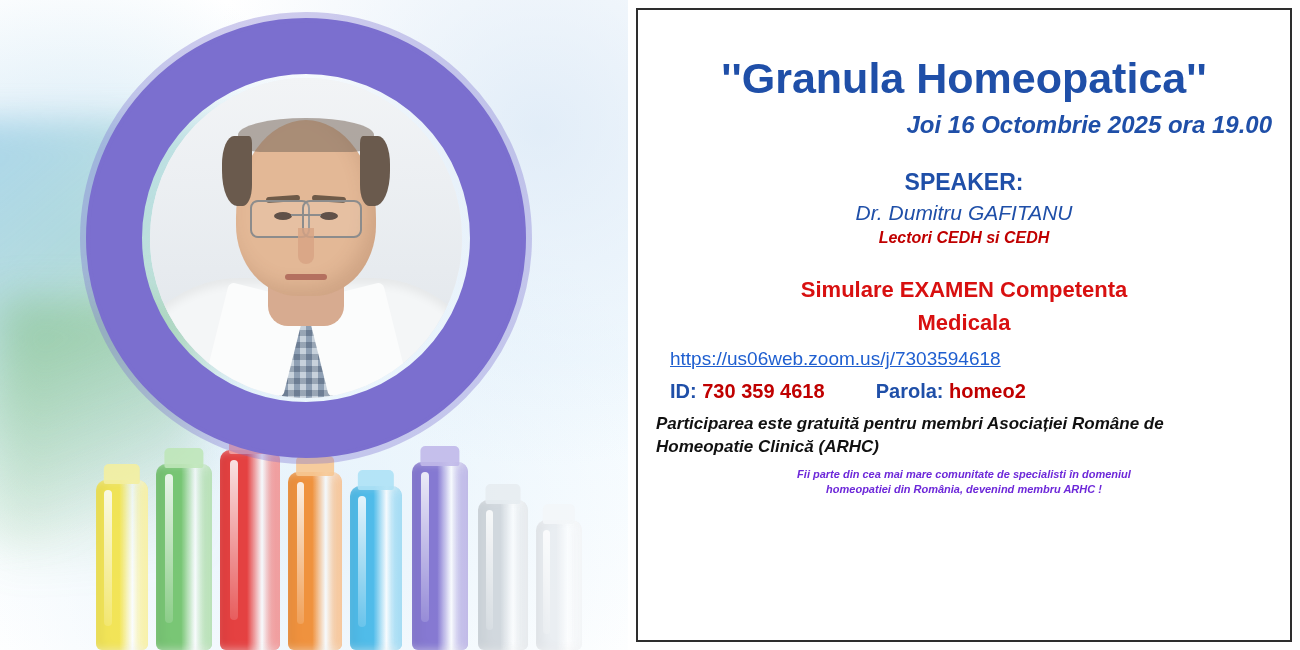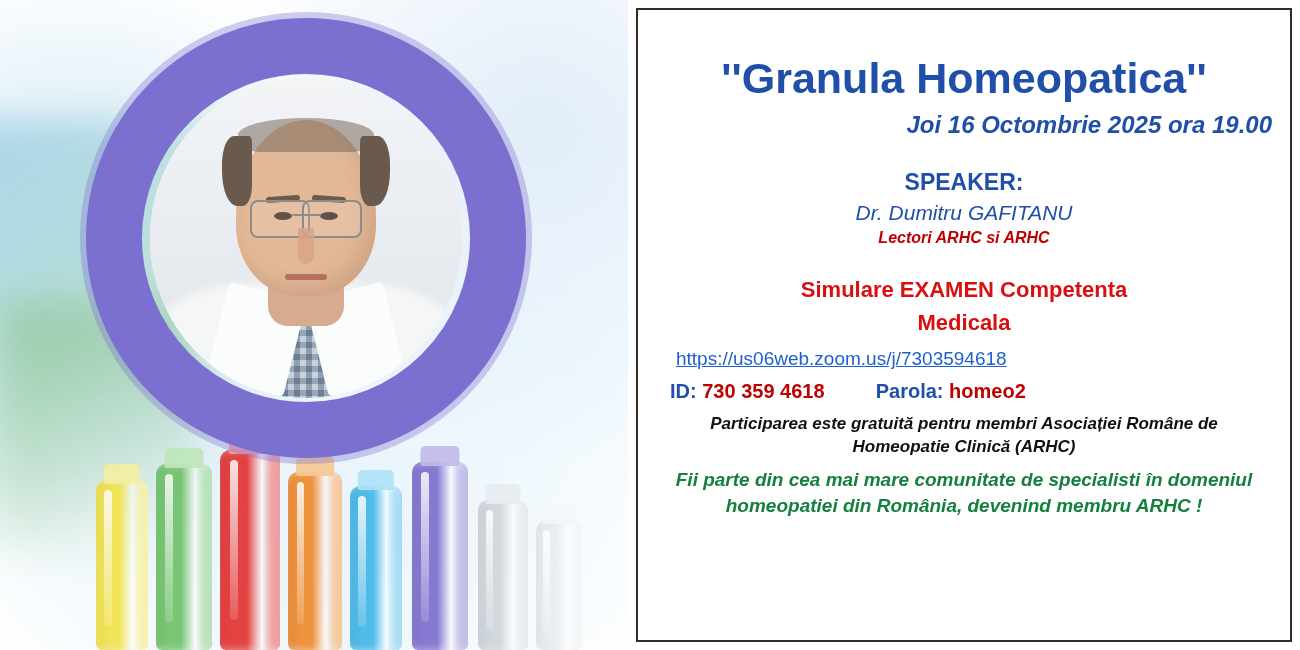--- a/index.html
+++ b/index.html
@@ -236,50 +236,50 @@
     font-size: 22px;
     font-weight: bold;
     margin-top: 22px;
     margin-left: 14px;
   }
   .zoom-word { font-size: 24px; }
   .zoom-star { font-size: 17px; }
   .zoom-link {
     display: block;
     margin-top: 9px;
-    margin-left: 20px;
+    margin-left: 14px;
     color: #1f5fd0;
     font-size: 19px;
     text-decoration: underline;
   }
   .credentials {
     margin-top: 10px;
     margin-left: 14px;
     font-size: 20px;
     font-weight: bold;
     color: #1f4fa8;
   }
   .credentials .val { color: #c00000; }
   .credentials .gap { display: inline-block; width: 40px; }
   .note1 {
-    text-align: center;
+    text-align: left;
     margin-top: 10px;
     font-size: 17px;
     font-weight: bold;
     font-style: italic;
     color: #111111;
     line-height: 1.35;
   }
   .note2 {
     text-align: center;
     margin-top: 8px;
-    font-size: 19px;
-    font-weight: bold;
-    font-style: italic;
-    color: #15803d;
+    font-size: 11px;
+    font-weight: bold;
+    font-style: italic;
+    color: #6d28d9;
     line-height: 1.35;
   }
 </style>
 </head>
 <body>
 
 <div class="poster">
 
   <div class="left-panel">
     <div class="wash"></div>
@@ -348,21 +348,21 @@
     </div>
   </div>
 
   <div class="right-panel">
 
     <div class="title">''Granula Homeopatica''</div>
     <div class="subtitle">Joi 16 Octombrie 2025 ora 19.00</div>
 
     <div class="speaker-label">SPEAKER:</div>
     <div class="speaker-name">Dr. Dumitru GAFITANU</div>
-    <div class="speaker-role">Lectori ARHC si ARHC</div>
+    <div class="speaker-role">Lectori CEDH si CEDH</div>
 
     <div class="headline">
       <div>Simulare EXAMEN Competenta</div>
       <div>Medicala</div>
     </div>
 
 
     <a class="zoom-link" href="#">https://us06web.zoom.us/j/7303594618</a>
 
     <div class="credentials">

